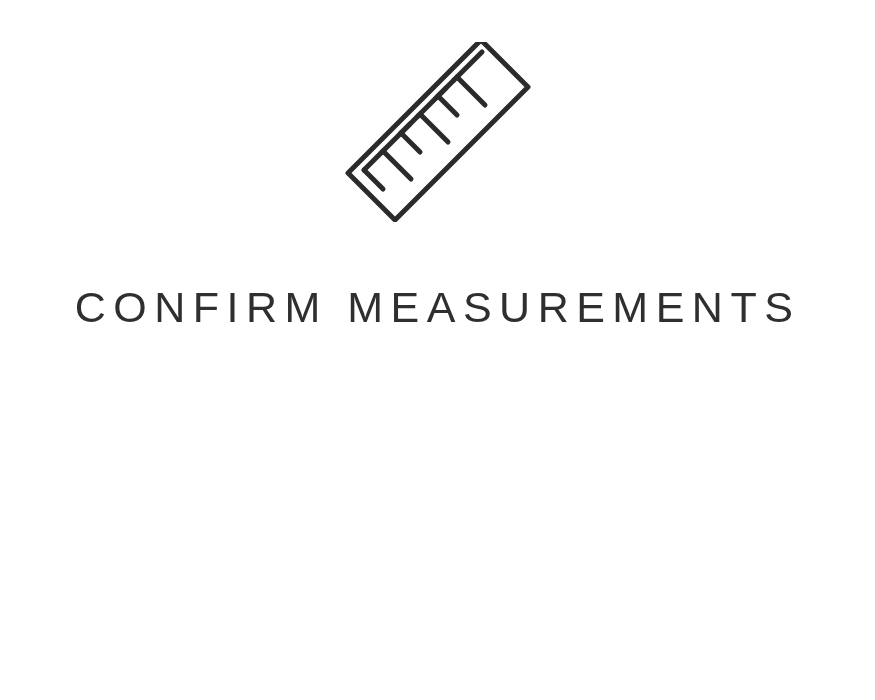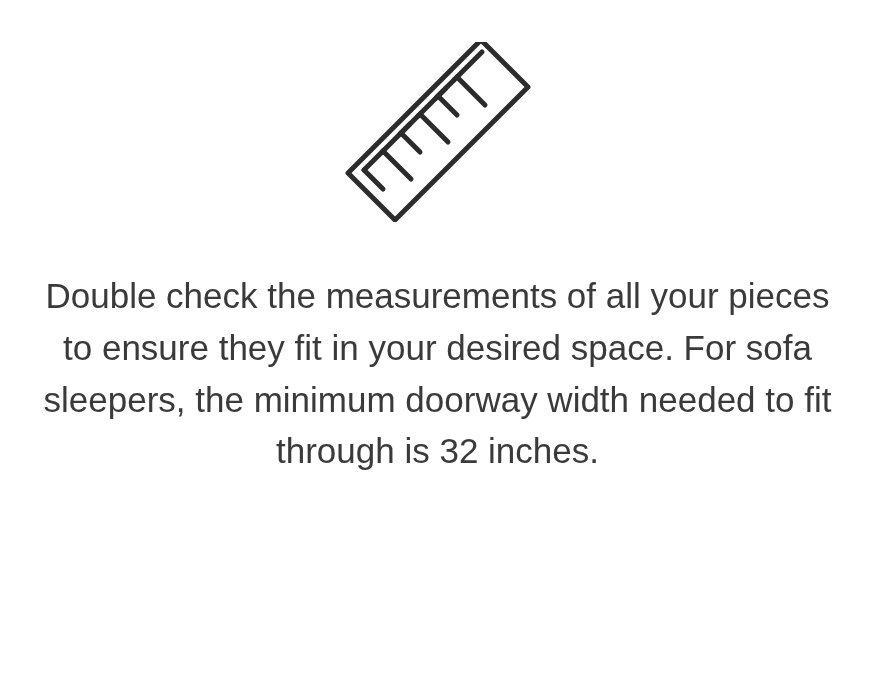--- a/index.html
+++ b/index.html
@@ -77,16 +77,16 @@
         <line x1="26" y1="128" x2="45" y2="147"></line>
         <line x1="45" y1="109" x2="73" y2="137"></line>
         <line x1="63" y1="91" x2="82" y2="110"></line>
         <line x1="82" y1="72" x2="110" y2="100"></line>
         <line x1="100" y1="54" x2="119" y2="73"></line>
         <line x1="119" y1="35" x2="147" y2="63"></line>
       </g>
     </svg>
   </div>
 
+  <h1 class="headline">CONFIRM MEASUREMENTS</h1>
 
-  <p class="body-copy">Double check the measurements of all your pieces to ensure they fit in your desired space. For sofa sleepers, the minimum doorway width needed to fit through is 32 inches.</p>
 
 </div>
 
 </body></html>

